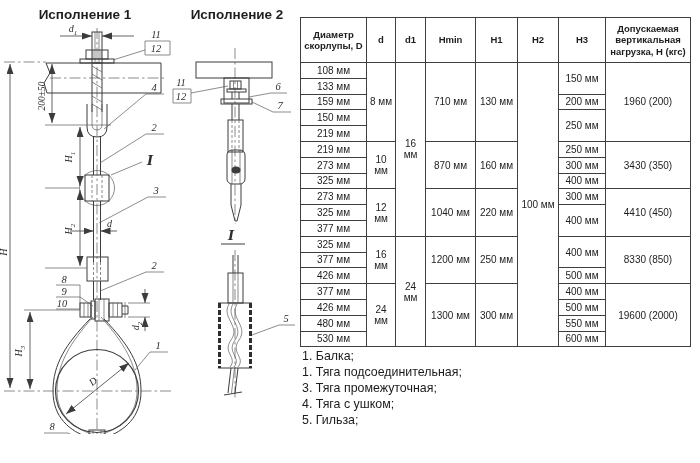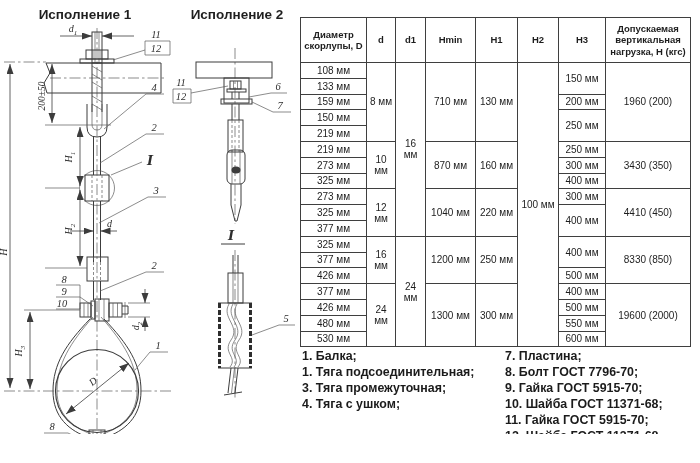--- a/index.html
+++ b/index.html
@@ -21,21 +21,21 @@
   .mark{font:italic 700 13px "DejaVu Serif",serif;fill:#2e2e2e;}
   .ttl{font:700 13.5px "Liberation Sans",sans-serif;fill:#1f1f1f;}
   
   .table-wrap{position:absolute;left:300px;top:17px;width:390px;}
   table.spec{border-collapse:collapse;width:390px;table-layout:fixed;}
   table.spec th,table.spec td{border:1px solid #3f3f3f;text-align:center;vertical-align:middle;
       font-family:"Liberation Sans",sans-serif;overflow:hidden;}
   table.spec th{font-size:9.5px;font-weight:700;line-height:1.18;padding:2px 1px;height:40px;color:#1d1d1d;}
   table.spec td{font-size:10px;padding:0 1px;height:14.8px;color:#1d1d1d;}
   
-  .legend{position:absolute;top:348px;font-weight:700;font-size:12.4px;line-height:16px;color:#1b1b1b;}
+  .legend{position:absolute;top:348px;font-weight:400;font-size:12.4px;line-height:16px;color:#1b1b1b;}
   .legend-left{left:302px;width:200px;}
   .legend-right{left:505px;width:195px;}
 </style>
 </head>
 <body>
 
 <div class="canvas">
 
   <svg class="drawsvg" width="300" height="463" viewBox="0 0 300 463">
     <defs>
@@ -387,23 +387,16 @@
           </tr>
         </tbody>
     </table>
   </div>
 
   <div class="legend legend-left">
       <div class="legend-item">1. Балка;</div>
       <div class="legend-item">1. Тяга подсоединительная;</div>
       <div class="legend-item">3. Тяга промежуточная;</div>
       <div class="legend-item">4. Тяга с ушком;</div>
+      <div class="legend-item">5. Гильза;</div>
     </div>
-  <div class="legend legend-right">
-      <div class="legend-item">7. Пластина;</div>
-      <div class="legend-item">8. Болт ГОСТ 7796-70;</div>
-      <div class="legend-item">9. Гайка ГОСТ 5915-70;</div>
-      <div class="legend-item">10. Шайба ГОСТ 11371-68;</div>
-      <div class="legend-item">11. Гайка ГОСТ 5915-70;</div>
-      <div class="legend-item">12. Шайба ГОСТ 11371-68.</div>
-    </div>
 
 </div>
 
 </body></html>

